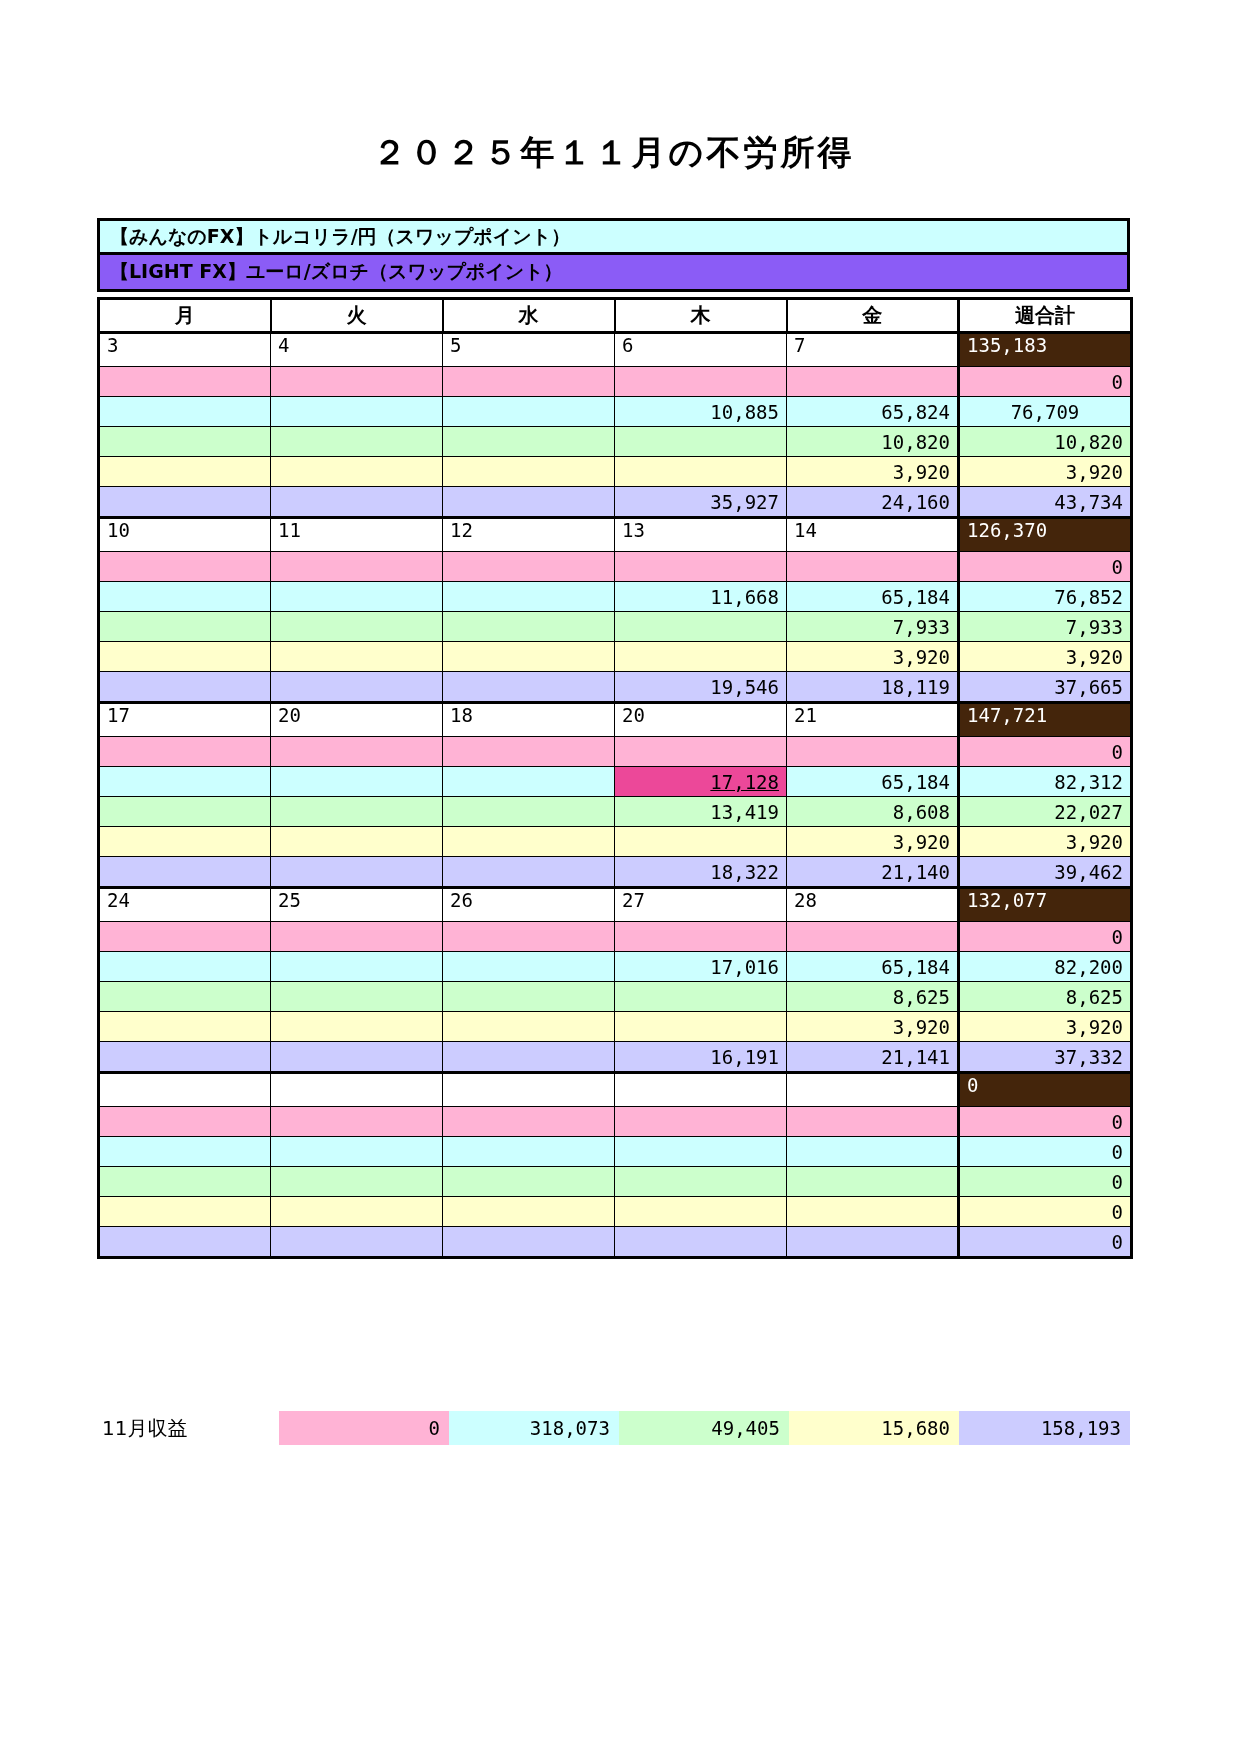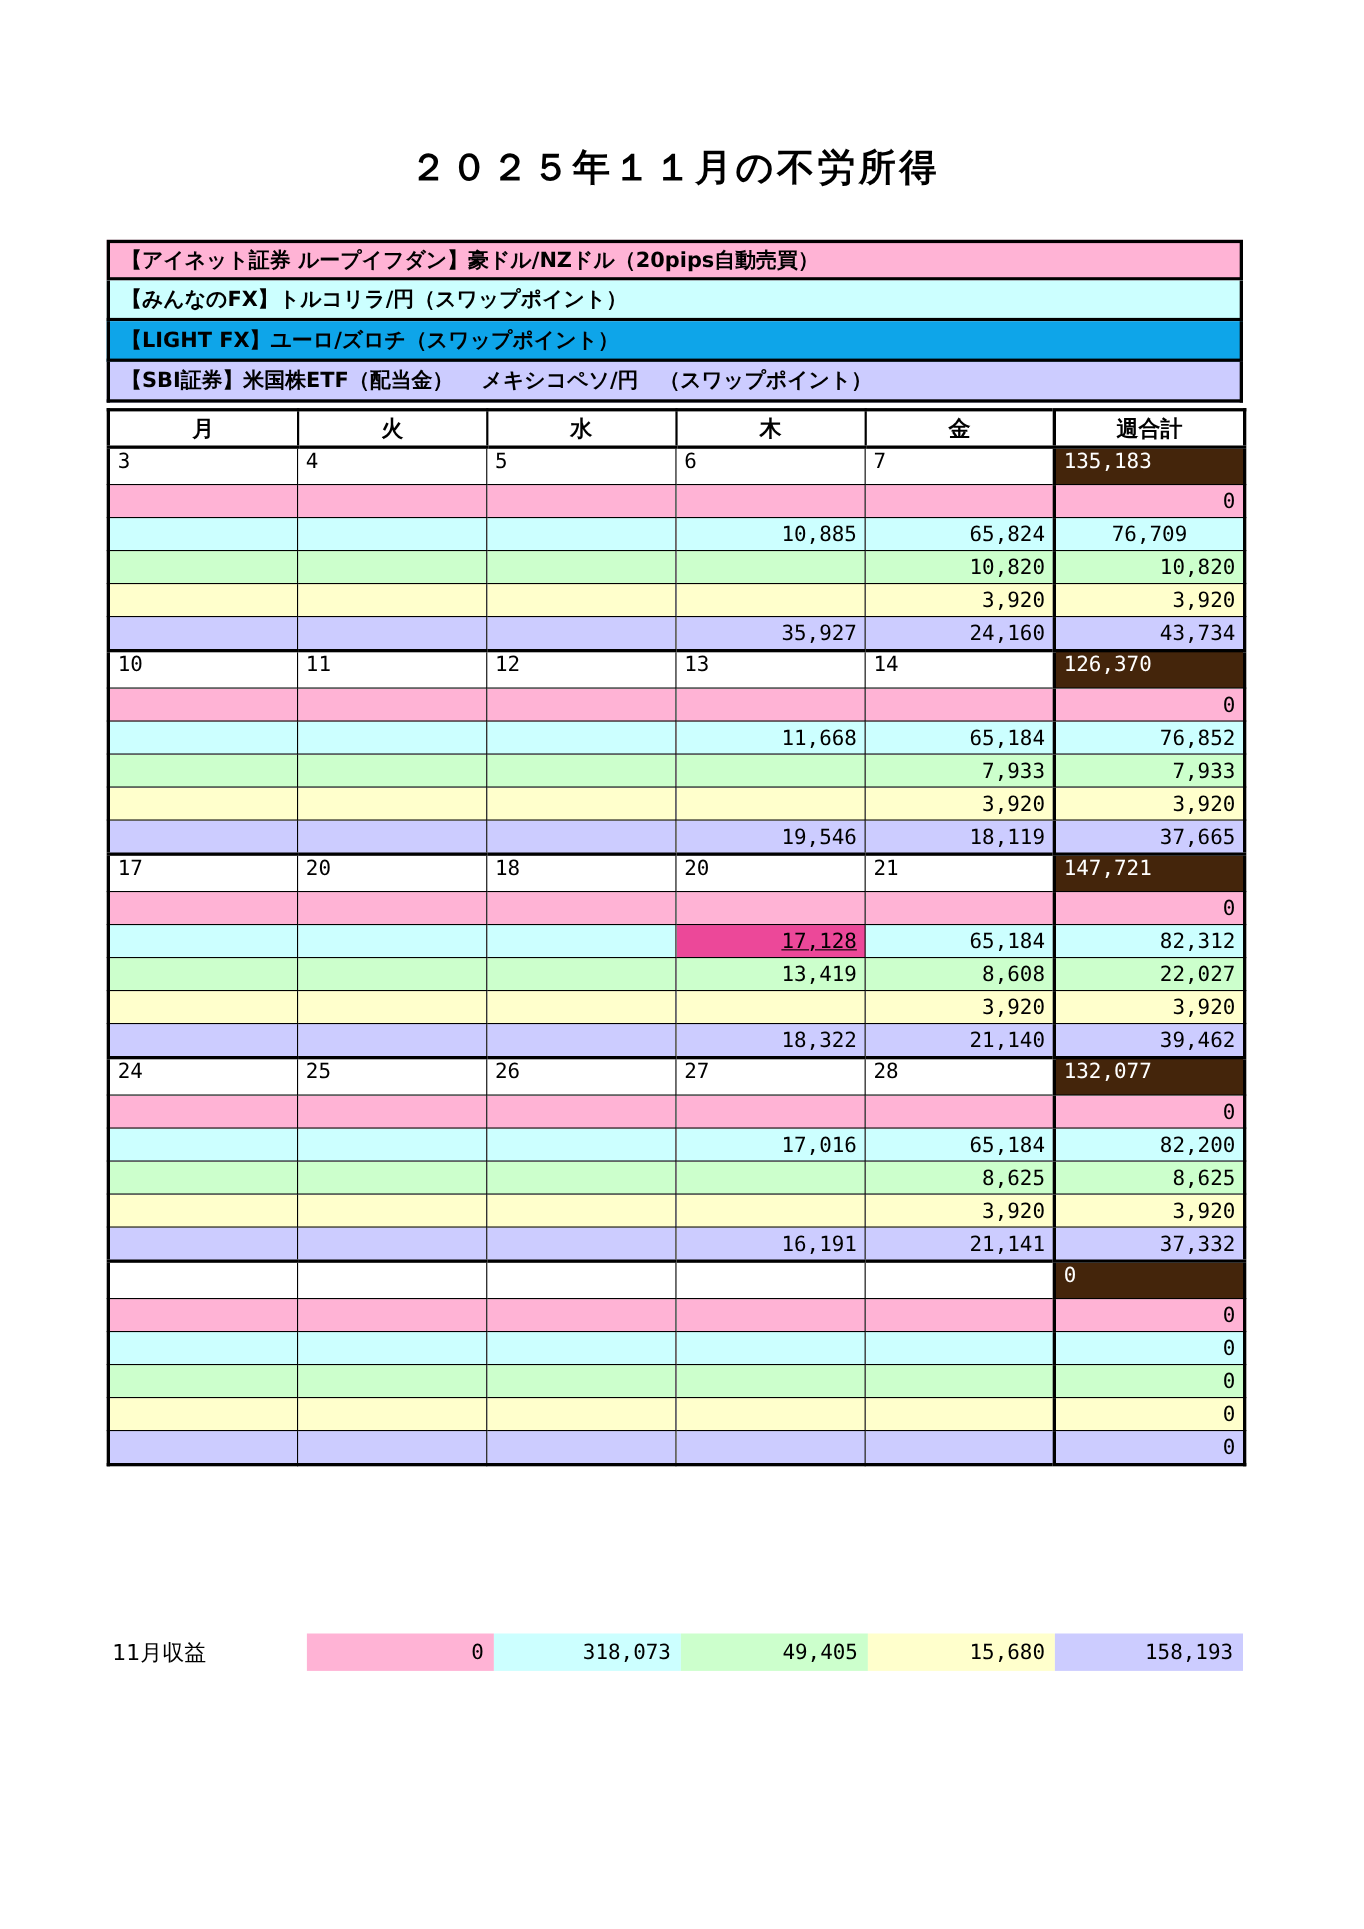--- a/index.html
+++ b/index.html
@@ -65,31 +65,25 @@
   }
   #summary-row .summary-cell:last-child{width:173px;}
 </style>
 </head>
 <body>
 
 <div class="page-title">２０２５年１１月の不労所得</div>
 
 <div id="content">
   <div id="legend-block">
-      <div class="legend-row" style="background: rgb(255, 179, 213);">
-        <span>【アイネット証券 ループイフダン】豪ドル/NZドル（20pips自動売買）</span>
-      </div>
       <div class="legend-row" style="background: rgb(204, 255, 255);">
         <span>【みんなのFX】トルコリラ/円（スワップポイント）</span>
       </div>
-      <div class="legend-row" style="background: #0ea5e9;">
+      <div class="legend-row" style="background: #8b5cf6;">
         <span>【LIGHT FX】ユーロ/ズロチ（スワップポイント）</span>
-      </div>
-      <div class="legend-row" style="background: rgb(204, 204, 255);">
-        <span>【SBI証券】米国株ETF（配当金）　 メキシコペソ/円　（スワップポイント）</span>
       </div>
     </div>
 
   <table id="calendar-table">
     <colgroup>
       <col style="width:172px">
         <col style="width:172px">
         <col style="width:172px">
       <col style="width:172px">
         <col style="width:172px">

